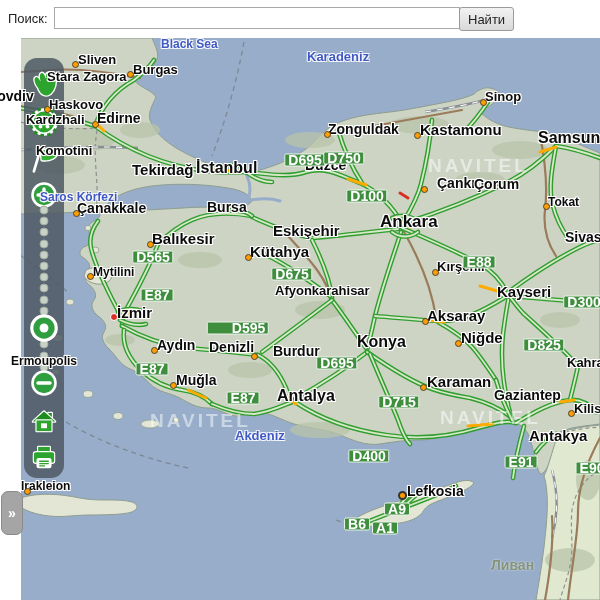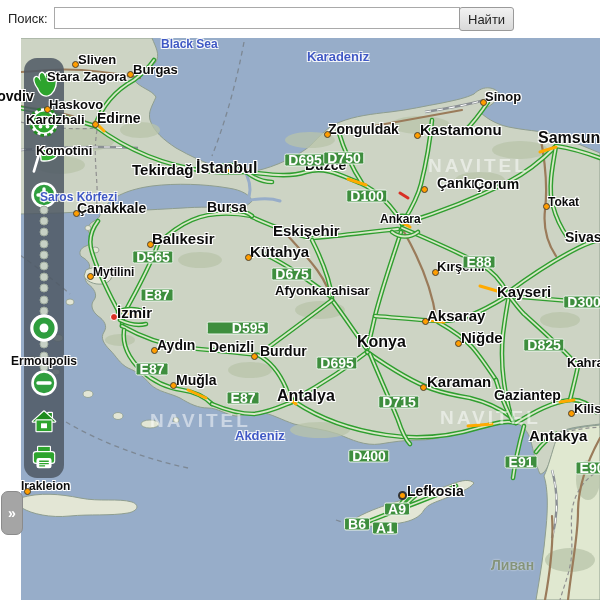--- a/index.html
+++ b/index.html
@@ -270,37 +270,37 @@
       <div class="dot" style="left: 414px; top: 132px;"></div>
       <div class="city" style="left: 485px; top: 89px; font-size: 13px;">Sinop</div>
       <div class="dot" style="left: 480px; top: 99px;"></div>
       <div class="city" style="left: 538px; top: 129px; font-size: 16px;">Samsun</div>
       <div class="city" style="left: 437px; top: 175px; font-size: 14px;">Çankırı</div>
       <div class="dot" style="left: 421px; top: 186px;"></div>
       <div class="city" style="left: 474px; top: 176px; font-size: 14px;">Çorum</div>
       <div class="city" style="left: 548px; top: 195px; font-size: 12px;">Tokat</div>
       <div class="dot" style="left: 543px; top: 203px;"></div>
       <div class="city" style="left: 565px; top: 229px; font-size: 14px;">Sivas</div>
-      <div class="city" style="left: 380px; top: 212px; font-size: 12px;">Ankara</div>
+      <div class="city" style="left: 380px; top: 212px; font-size: 17px;">Ankara</div>
       <div class="city" style="left: 437px; top: 259px; font-size: 13px;">Kırşehir</div>
       <div class="dot" style="left: 432px; top: 269px;"></div>
       <div class="city" style="left: 497px; top: 283px; font-size: 15px;">Kayseri</div>
       <div class="city" style="left: 275px; top: 283px; font-size: 13px;">Afyonkarahisar</div>
       <div class="city" style="left: 427px; top: 307px; font-size: 15px;">Aksaray</div>
       <div class="dot" style="left: 422px; top: 318px;"></div>
       <div class="city" style="left: 461px; top: 329px; font-size: 15px;">Niğde</div>
       <div class="dot" style="left: 455px; top: 340px;"></div>
       <div class="city" style="left: 357px; top: 333px; font-size: 16px;">Konya</div>
       <div class="city" style="left: 427px; top: 373px; font-size: 15px;">Karaman</div>
       <div class="dot" style="left: 420px; top: 384px;"></div>
       <div class="city" style="left: 117px; top: 304px; font-size: 15px;">İzmir</div>
       <div class="city" style="left: 157px; top: 337px; font-size: 14px;">Aydın</div>
       <div class="dot" style="left: 151px; top: 347px;"></div>
       <div class="city" style="left: 209px; top: 339px; font-size: 14px;">Denizli</div>
-      <div class="city" style="left: 260px; top: 343px; font-size: 14px;">Burdur</div>
+      <div class="city" style="left: 273px; top: 343px; font-size: 14px;">Burdur</div>
       <div class="dot" style="left: 251px; top: 353px;"></div>
       <div class="city" style="left: 176px; top: 372px; font-size: 14px;">Muğla</div>
       <div class="dot" style="left: 170px; top: 382px;"></div>
       <div class="city" style="left: 277px; top: 387px; font-size: 16px;">Antalya</div>
       <div class="city" style="left: 494px; top: 387px; font-size: 14px;">Gaziantep</div>
       <div class="city" style="left: 567px; top: 355px; font-size: 13px;">Kahramanmaraş</div>
       <div class="city" style="left: 574px; top: 401px; font-size: 13px;">Kilis</div>
       <div class="dot" style="left: 568px; top: 410px;"></div>
       <div class="city" style="left: 529px; top: 427px; font-size: 15px;">Antakya</div>
       <div class="city" style="left: 407px; top: 483px; font-size: 14px;">Lefkosia</div>

